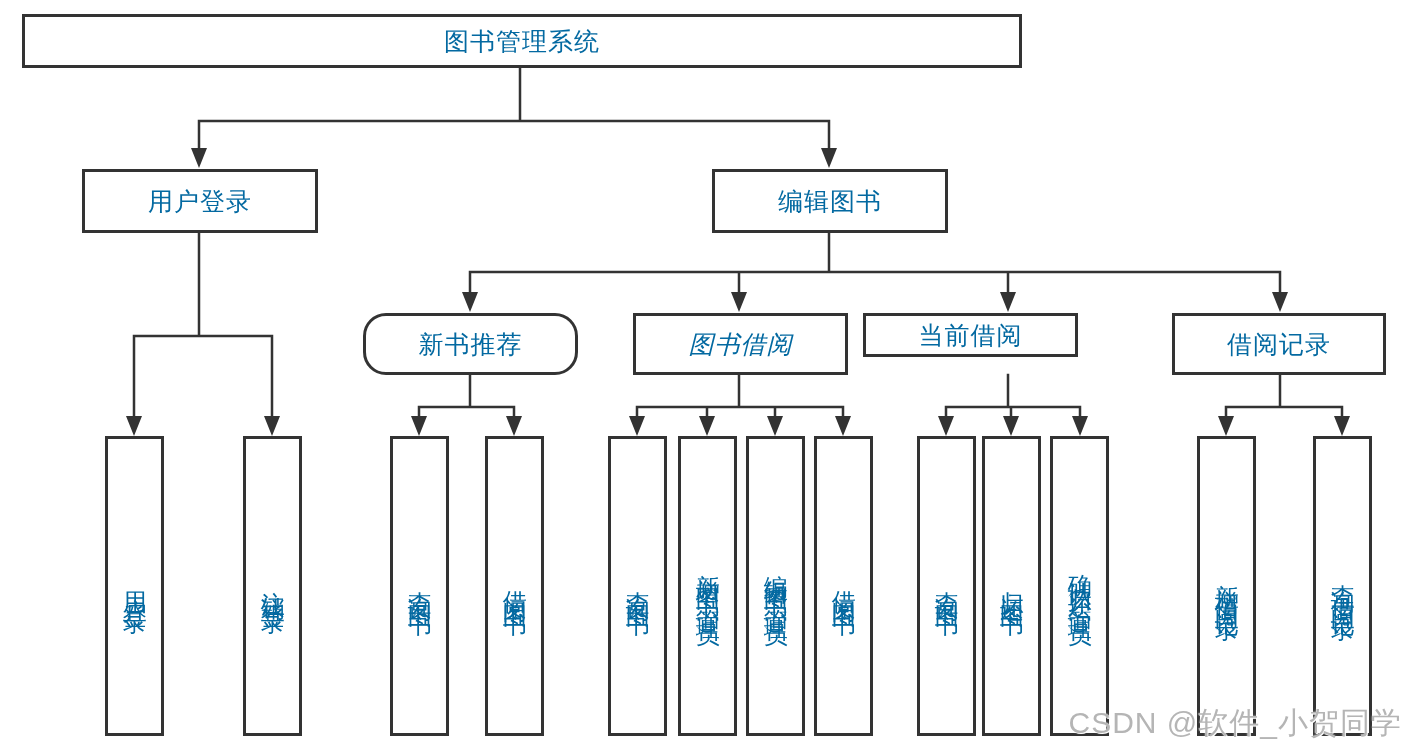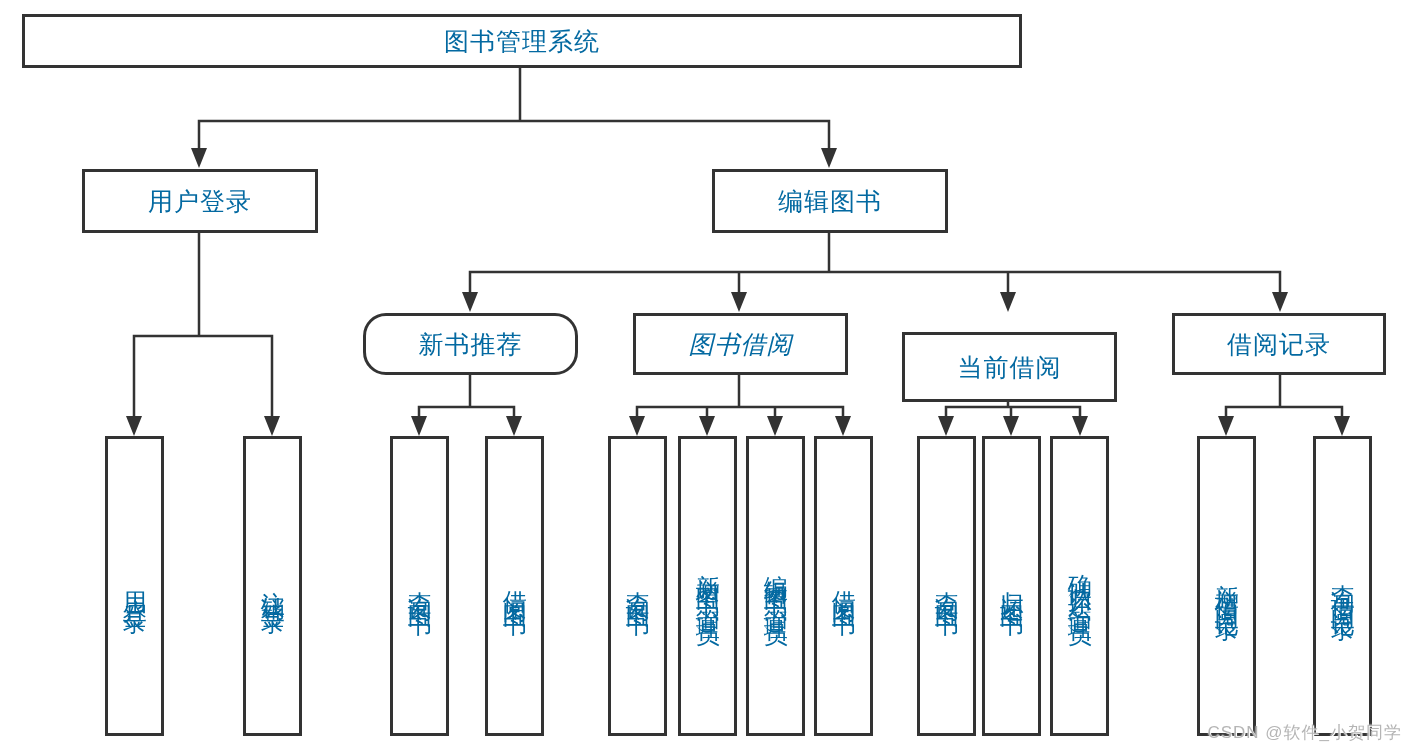--- a/index.html
+++ b/index.html
@@ -42,21 +42,21 @@
     text-orientation: mixed;
     font-size: 24px;
     letter-spacing: 7px;
     line-height: 1.1;
     white-space: nowrap;
   }
   .watermark {
     position: absolute;
     right: 3px;
     bottom: 3px;
-    font-size: 17px;
+    font-size: 30px;
     color: #b5b5b5;
     letter-spacing: 1px;
     z-index: 3;
     text-shadow: 0 0 2px #ffffff, 1px 1px 0 #ffffff;
     white-space: nowrap;
   }
 </style>
 </head>
 <body>
 
@@ -119,21 +119,21 @@
       M1334 416 L1350 416 L1342 436 Z"></path>
   </svg>
 
   <div class="node h-node" style="left:22px; top:14px; width:1000px; height:54px;">图书管理系统</div>
 
   <div class="node h-node" style="left:82px; top:169px; width:236px; height:64px;">用户登录</div>
   <div class="node h-node" style="left:712px; top:169px; width:236px; height:64px;">编辑图书</div>
 
   <div class="node h-node" style="left:363px; top:313px; width:215px; height:62px;border-radius:23px;">新书推荐</div>
   <div class="node h-node" style="left:633px; top:313px; width:215px; height:62px;font-style:italic;">图书借阅</div>
-  <div class="node h-node" style="left:902px; top:313px; width:215px; height:70px;margin-top:19px;">当前借阅</div>
+  <div class="node h-node" style="left:863px; top:313px; width:215px; height:44px;">当前借阅</div>
   <div class="node h-node" style="left:1172px; top:313px; width:214px; height:62px;">借阅记录</div>
 
   <div class="node v-node" style="left:105px; top:436px; width:59px; height:300px;">
     <span>用户登录</span>
   </div>
   <div class="node v-node" style="left:243px; top:436px; width:59px; height:300px;">
     <span>注销登录</span>
   </div>
 
   <div class="node v-node" style="left:390px; top:436px; width:59px; height:300px;">

